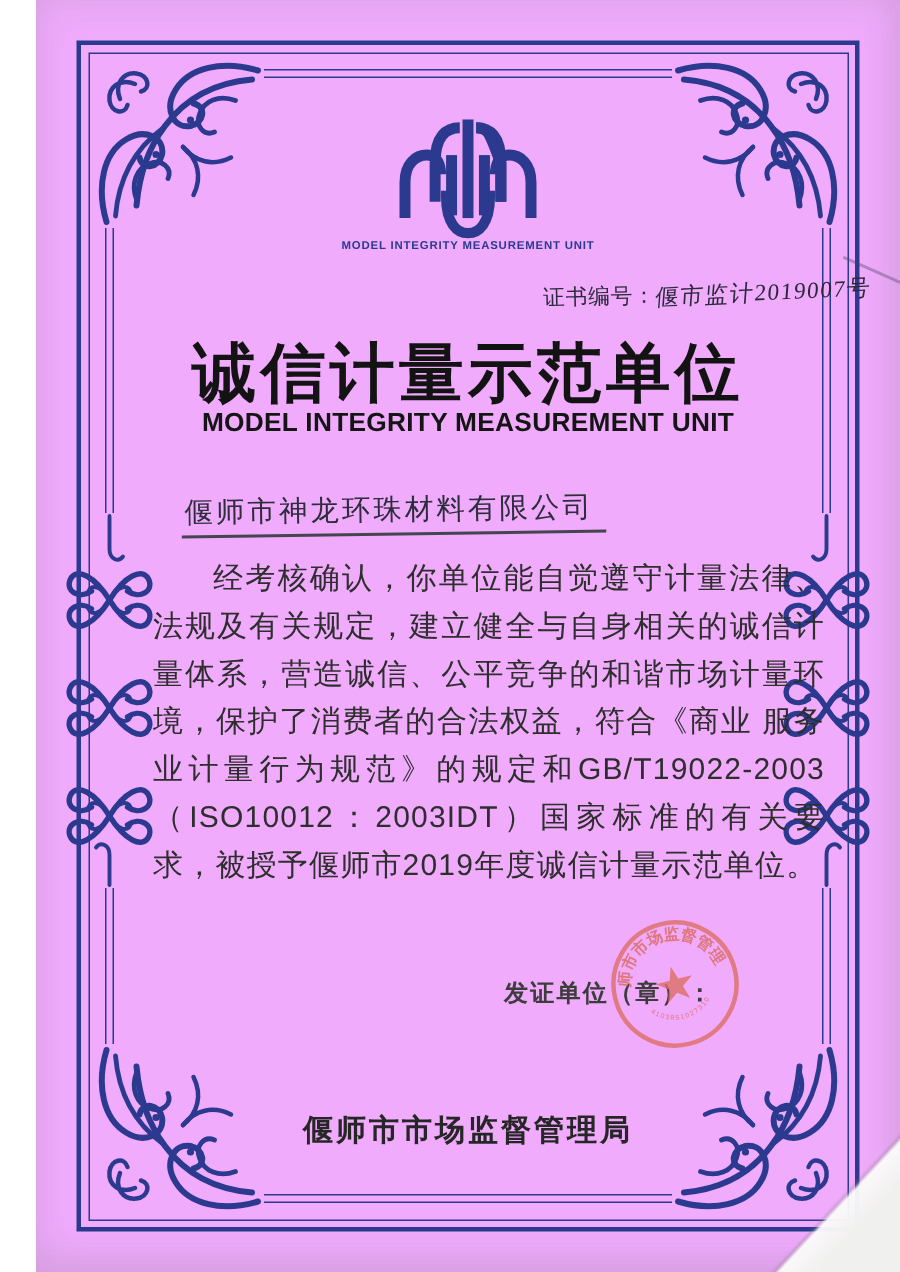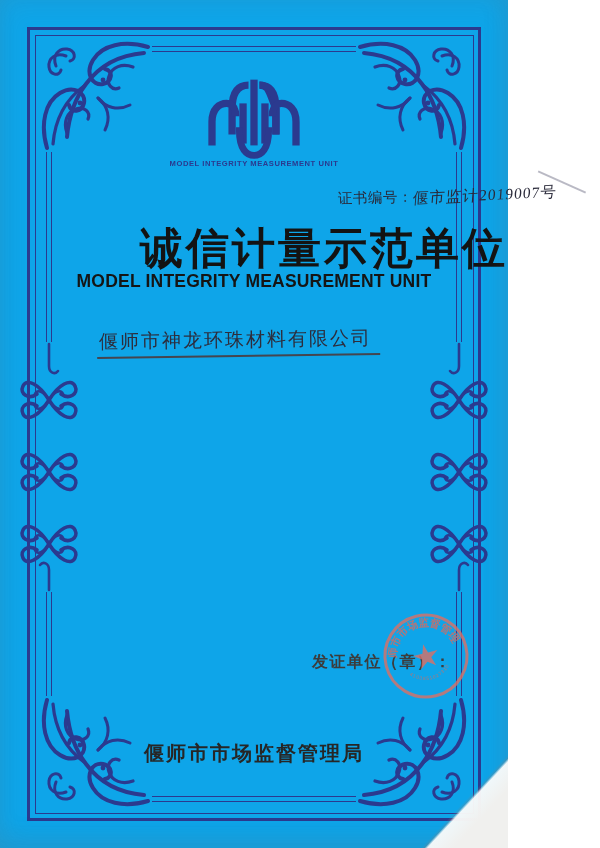--- a/index.html
+++ b/index.html
@@ -3,23 +3,24 @@
 <meta charset="utf-8">
 <style>
   html,body{margin:0;padding:0;width:600px;height:848px;overflow:hidden;background:#ffffff;}
   *{box-sizing:border-box;}
   :root{
     --navy:#2b3a8f;
     --red:#dd7065;
     --ink:#2a2a3a;
   }
   .paper{
-    position:relative;width:508px;height:848px;
-    background:#0ea5e9;
+    position:relative;width:576px;height:848px;
+    background:#f0abfc;
     font-family:"Liberation Sans",sans-serif;
+    margin-left:24px;
   }
   .paper::before{
     content:"";position:absolute;inset:0;pointer-events:none;z-index:50;
     box-shadow:inset 0 0 28px rgba(110,110,110,.14), inset -5px -12px 22px rgba(100,100,100,.10);
   }
   
   .rule-outer{position:absolute;inset:27px;border:3.5px solid var(--navy);}
   .rule-outer2{position:absolute;inset:34.5px;border:1.3px solid var(--navy);}
   .seg{position:absolute;background:var(--navy);}
   .seg.h{height:1.4px;left:152px;right:152px;}
@@ -39,21 +40,21 @@
     position:absolute;top:159px;left:0;width:100%;text-align:center;
     color:var(--navy);font-size:7.6px;font-weight:bold;letter-spacing:.55px;
   }
   .cert-no{
     position:absolute;top:186px;left:338px;width:210px;
     font-family:cursive;color:var(--ink);font-size:14.5px;letter-spacing:.5px;
     transform:rotate(-1.2deg);white-space:nowrap;
   }
   .cert-no .val{display:inline-block;font-size:15.5px;transform:skewX(-7deg) rotate(-1.5deg);letter-spacing:1px;}
   .title-zh{
-    position:absolute;top:220px;left:0;width:100%;text-align:right;
+    position:absolute;top:220px;left:0;width:100%;text-align:center;
     font-family:"Liberation Serif",serif;font-weight:700;
     font-size:43px;letter-spacing:3px;color:#131313;
   }
   .title-en{
     position:absolute;top:271px;left:0;width:100%;text-align:center;
     font-weight:800;font-size:17.5px;letter-spacing:.2px;color:#151515;
   }
   .company{
     position:absolute;top:327px;left:97px;
     font-family:cursive;font-size:19px;letter-spacing:2px;color:#2d2d3c;
@@ -184,20 +185,21 @@
   <div class="logo-caption">MODEL INTEGRITY MEASUREMENT UNIT</div>
 
   <div class="cert-no"><span>证书编号：</span><span class="val">偃市监计2019007号</span></div>
   <div class="scratch"></div>
 
   <div class="title-zh">诚信计量示范单位</div>
   <div class="title-en">MODEL INTEGRITY MEASUREMENT UNIT</div>
 
   <div class="company">偃师市神龙环珠材料有限公司</div>
 
+  <div class="body-par">经考核确认，你单位能自觉遵守计量法律、法规及有关规定，建立健全与自身相关的诚信计量体系，营造诚信、公平竞争的和谐市场计量环境，保护了消费者的合法权益，符合《商业 服务业计量行为规范》的规定和GB/T19022-2003（ISO10012：2003IDT）国家标准的有关要求，被授予偃师市2019年度诚信计量示范单位。</div>
 
   <div class="issuer-label">发证单位（章）：</div>
 
   <svg class="seal" viewBox="0 0 92 92">
     <defs>
       <path id="sealTopArc" d="M16,46 A30,30 0 0 1 76,46" fill="none"></path>
       <path id="sealBottomArc" d="M23,57 A27,27 0 0 0 69,57" fill="none"></path>
     </defs>
     <g transform="rotate(-14 46 46)">
       <circle cx="46" cy="46" r="41" fill="none" stroke="#dd7065" stroke-width="3"></circle>

